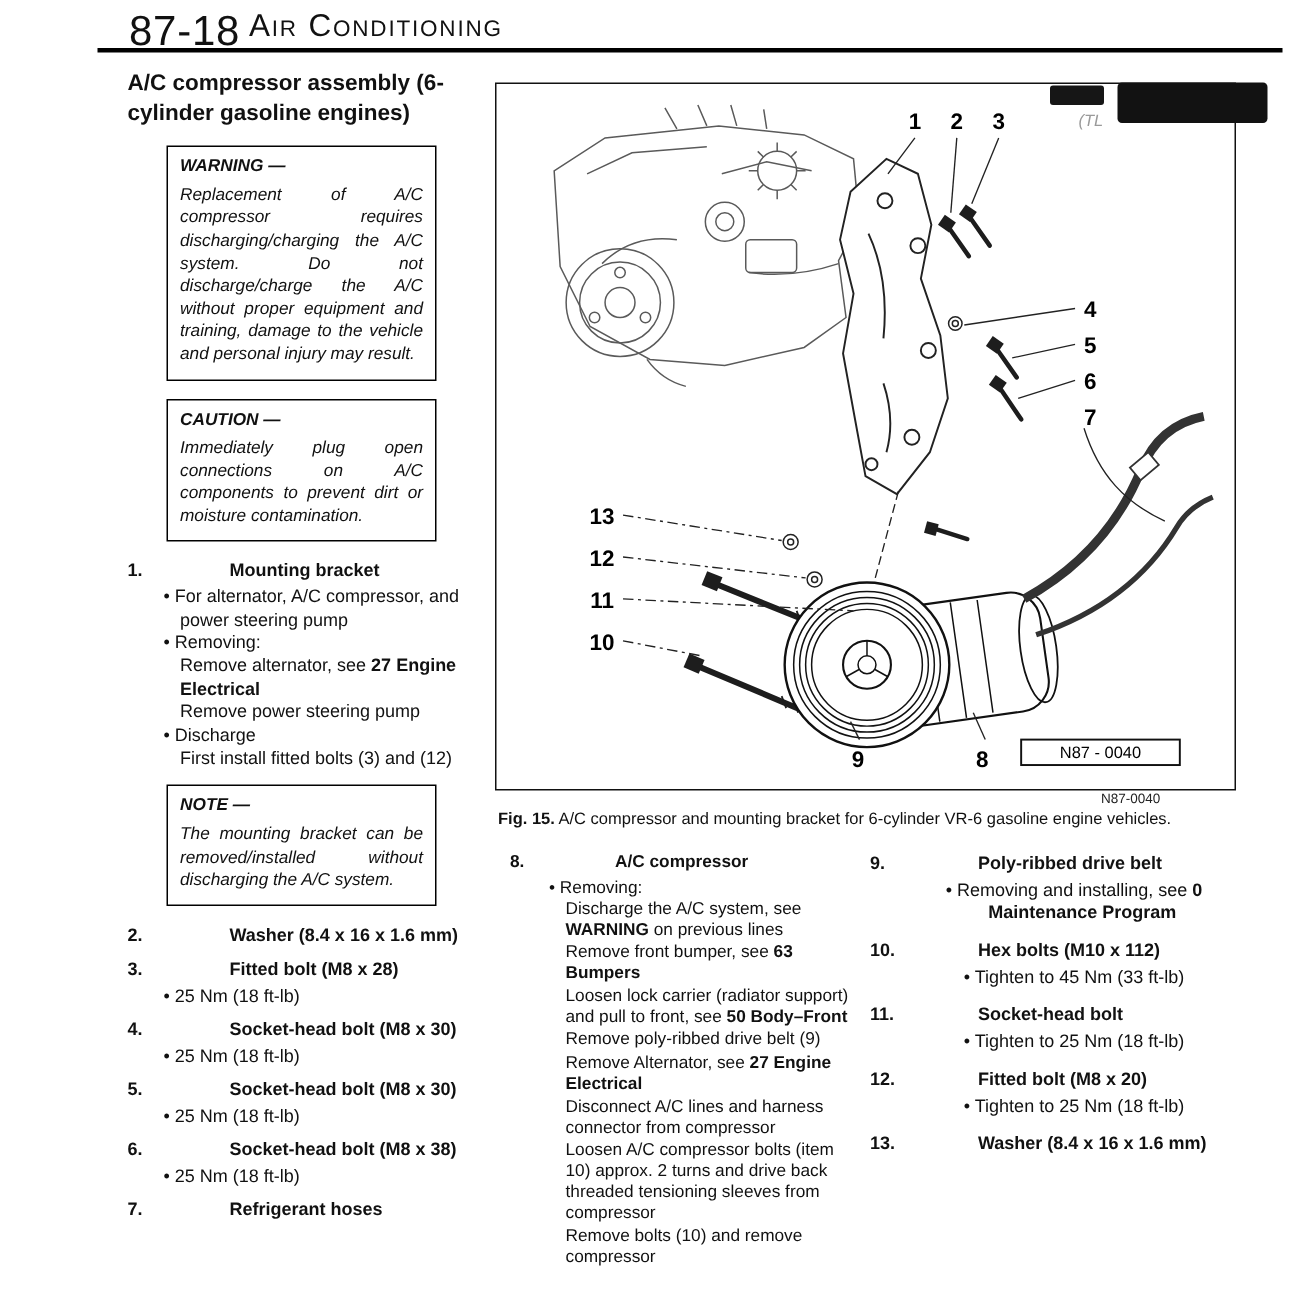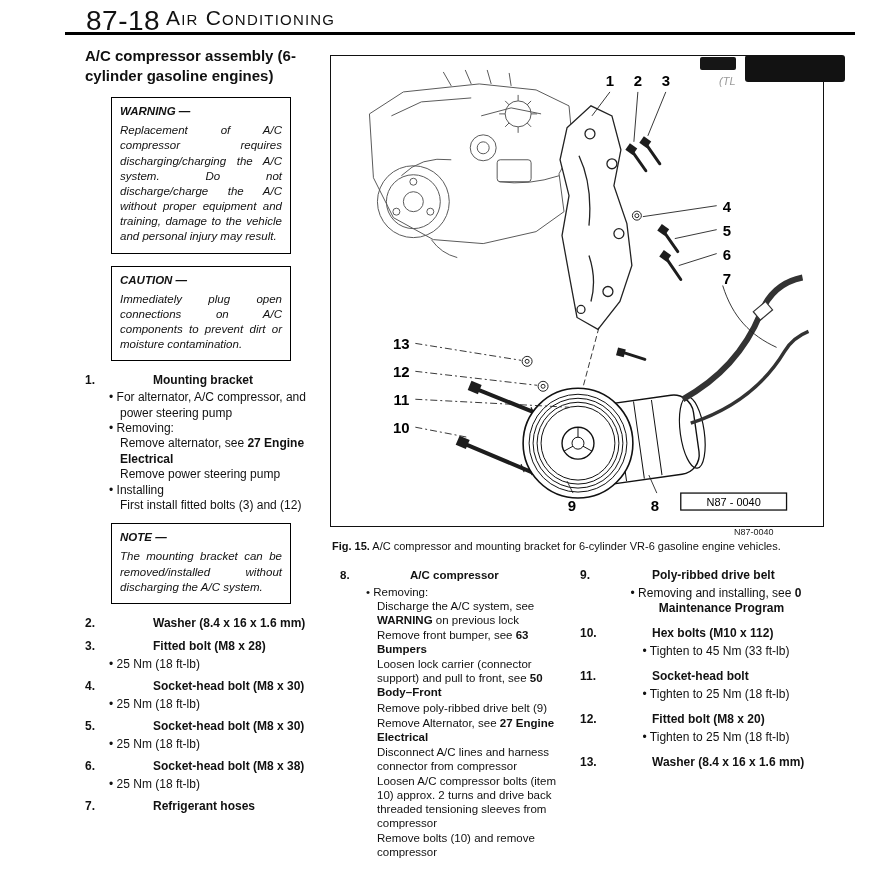--- a/index.html
+++ b/index.html
@@ -78,21 +78,21 @@
       <span class="p-num">1.</span>
       <span class="p-title">Mounting bracket</span>
     </div>
     <div class="sub">
       <div class="bullet">For alternator, A/C compressor, and power steering pump</div>
       <div class="bullet">Removing:</div>
       <div class="subsub">
         <div><span>Remove alternator, see </span><b>27 Engine Electrical</b></div>
         <div><span>Remove power steering pump</span><b></b></div>
       </div>
-      <div class="bullet">Installing</div>
+      <div class="bullet">Discharge</div>
       <div class="subsub">
         <div><span>First install fitted bolts (3) and (12)</span><b></b></div>
       </div>
     </div>
   </div>
 
   <div class="alert-box">
     <div class="alert-label">NOTE —</div>
     <div class="alert-body">The mounting bracket can be removed/installed without discharging the A/C system.</div>
   </div>
@@ -277,23 +277,23 @@
 <div class="caption"><b>Fig. 15.</b><span> A/C compressor and mounting bracket for 6-cylinder VR-6 gasoline engine vehicles.</span></div>
 
 <div class="mid-col">
   <div class="p-head">
     <span class="p-num">8.</span>
     <span class="p-title">A/C compressor</span>
   </div>
   <div class="sub8">
     <div class="bullet">Removing:</div>
     <div class="steps">
-      <p class="step"><span>Discharge the A/C system, see </span><b>WARNING</b><span> on previous lock</span></p>
+      <p class="step"><span>Discharge the A/C system, see </span><b>WARNING</b><span> on previous lines</span></p>
       <p class="step"><span>Remove front bumper, see </span><b>63 Bumpers</b><span></span></p>
-      <p class="step"><span>Loosen lock carrier (connector support) and pull to front, see </span><b>50 Body–Front</b><span></span></p>
+      <p class="step"><span>Loosen lock carrier (radiator support) and pull to front, see </span><b>50 Body–Front</b><span></span></p>
       <p class="step"><span>Remove poly-ribbed drive belt (9)</span><b></b><span></span></p>
       <p class="step"><span>Remove Alternator, see </span><b>27 Engine Electrical</b><span></span></p>
       <p class="step"><span>Disconnect A/C lines and harness connector from compressor</span><b></b><span></span></p>
       <p class="step"><span>Loosen A/C compressor bolts (item 10) approx. 2 turns and drive back threaded tensioning sleeves from compressor</span><b></b><span></span></p>
       <p class="step"><span>Remove bolts (10) and remove compressor</span><b></b><span></span></p>
     </div>
   </div>
 </div>
 
 <div class="right-col">

